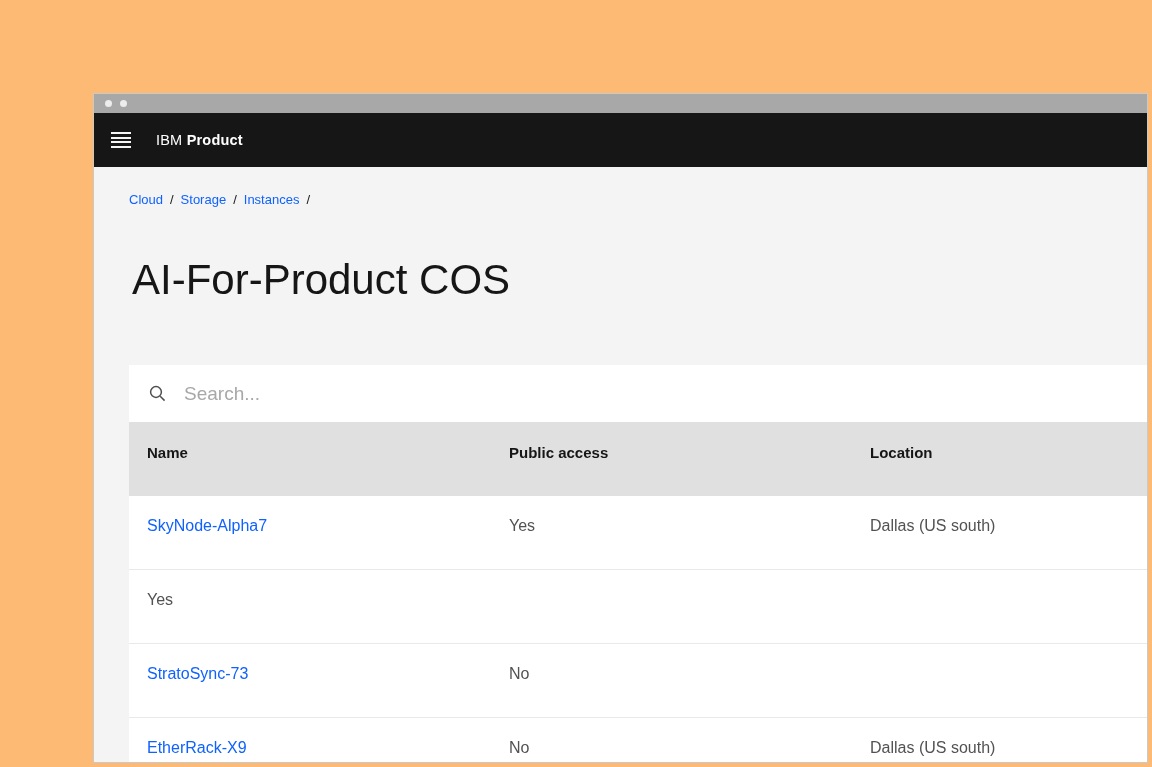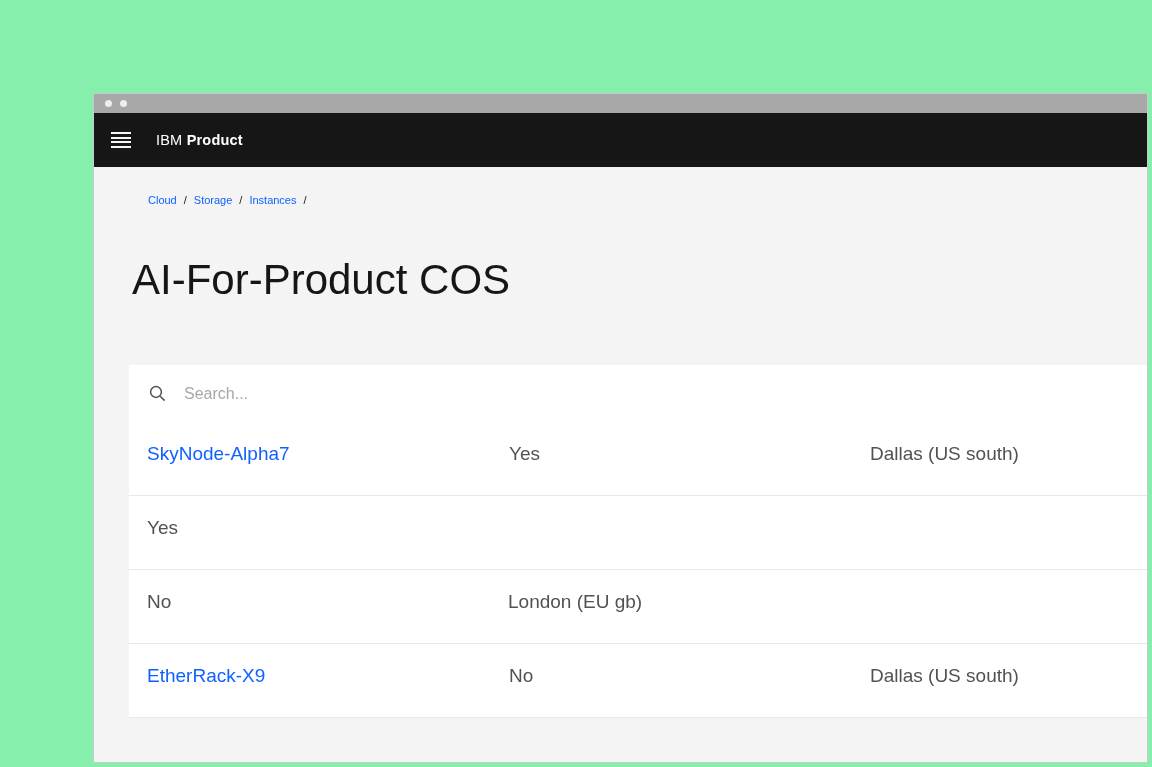--- a/index.html
+++ b/index.html
@@ -1,19 +1,19 @@
 <!DOCTYPE html>
 <html><head>
 <meta charset="utf-8">
 <style>
   * { margin:0; padding:0; box-sizing:border-box; }
   html,body { background:#ffffff; }
   .stage {
     position:relative; width:1152px; height:767px; overflow:hidden;
-    background:#86efac;
+    background:#fdba74;
     font-family:"Liberation Sans", sans-serif;
     color:#161616;
   }
   
   .window {
     position:absolute; left:93px; top:93px; width:1055px; height:670px;
     background:#f4f4f4; border:1px solid #c9c9c9; overflow:hidden;
   }
   .titlebar {
     height:19px; background:#a8a8a8;
@@ -25,48 +25,48 @@
   .menu-btn {
     background:none; border:none; margin-left:17px; padding:0;
     width:20px; height:16px; display:flex; flex-direction:column;
     justify-content:space-between; cursor:pointer;
   }
   .menu-btn span { display:block; height:2px; width:20px; background:#f4f4f4; }
   .brand { color:#ffffff; font-size:14.5px; margin-left:25px; letter-spacing:.2px; }
   .brand b { font-weight:bold; }
   
   .content { padding:24px 0 0 35px; }
-  .breadcrumb { font-size:11px; line-height:18px;margin-left:19px; }
+  .breadcrumb { font-size:13px; line-height:18px; }
   .breadcrumb a { color:#0f62fe; text-decoration:none; cursor:pointer; }
   .breadcrumb .sep { color:#161616; margin:0 7px; }
   .page-title {
     margin:46px 0 4px 3px; font-size:42px; font-weight:300;
     line-height:50px; color:#161616; letter-spacing:0;
   }
   
   .table-card { margin-top:60px; width:1018px; background:#ffffff; }
   .search-row {
     height:57px; background:#ffffff; display:flex; align-items:center;
     padding-left:20px;
   }
   .search-row svg { flex:0 0 auto; }
   .search-input {
     border:none; outline:none; background:transparent; margin-left:18px;
     font-family:"Liberation Sans", sans-serif;
-    font-size:16px; color:#161616; width:800px;
+    font-size:19px; color:#161616; width:800px;
   }
   .search-input::placeholder { color:#a8a8a8; opacity:1; }
   .trow { display:flex; width:100%; }
   .thead { background:#e0e0e0; height:74px; }
   .th {
     font-weight:bold; font-size:15px; color:#161616;
     padding:22px 0 0 18px;
   }
   .tbody-row { background:#ffffff; height:74px; border-bottom:1px solid #e9e9e9; }
-  .td { font-size:19px; color:#525252; padding:21px 0 0 18px; }
+  .td { font-size:16px; color:#525252; padding:21px 0 0 18px; }
   .td a { color:#0f62fe; text-decoration:none; cursor:pointer; }
   .c1 { width:362px; } .c2 { width:361px; } .c3 { flex:1; }
 </style>
 </head>
 <body>
 
 <div class="stage">
   <div class="window">
 
     <div class="titlebar" id="titlebar">
@@ -93,33 +93,38 @@
       <div class="table-card">
 
         <div class="search-row">
           <svg width="17" height="17" viewBox="0 0 17 17" fill="none">
             <circle cx="7" cy="7" r="5.4" stroke="#4f4f4f" stroke-width="1.5"></circle>
             <line x1="11.2" y1="11.2" x2="15.6" y2="15.6" stroke="#4f4f4f" stroke-width="1.5"></line>
           </svg>
           <input class="search-input" type="text" placeholder="Search..." style="">
         </div>
 
+        <div class="trow thead" id="thead">
+            <div class="th c1">Name</div>
+            <div class="th c2">Public access</div>
+            <div class="th c3">Location</div>
+          </div>
 
         <div id="tbody">
             <div class="trow tbody-row">
               <div class="td c1"><a>SkyNode-Alpha7</a></div>
               <div class="td c2">Yes</div>
               <div class="td c3">Dallas (US south)</div>
             </div>
             <div class="trow tbody-row">
               <div class="td c2">Yes</div>
             </div>
             <div class="trow tbody-row">
+              <div class="td c1"><a>StratoSync-73</a></div>
               <div class="td c2">No</div>
-              <div class="td c3">London (EU gb)</div>
             </div>
             <div class="trow tbody-row">
               <div class="td c1"><a>EtherRack-X9</a></div>
               <div class="td c2">No</div>
               <div class="td c3">Dallas (US south)</div>
             </div>
           </div>
 
       </div>
 

